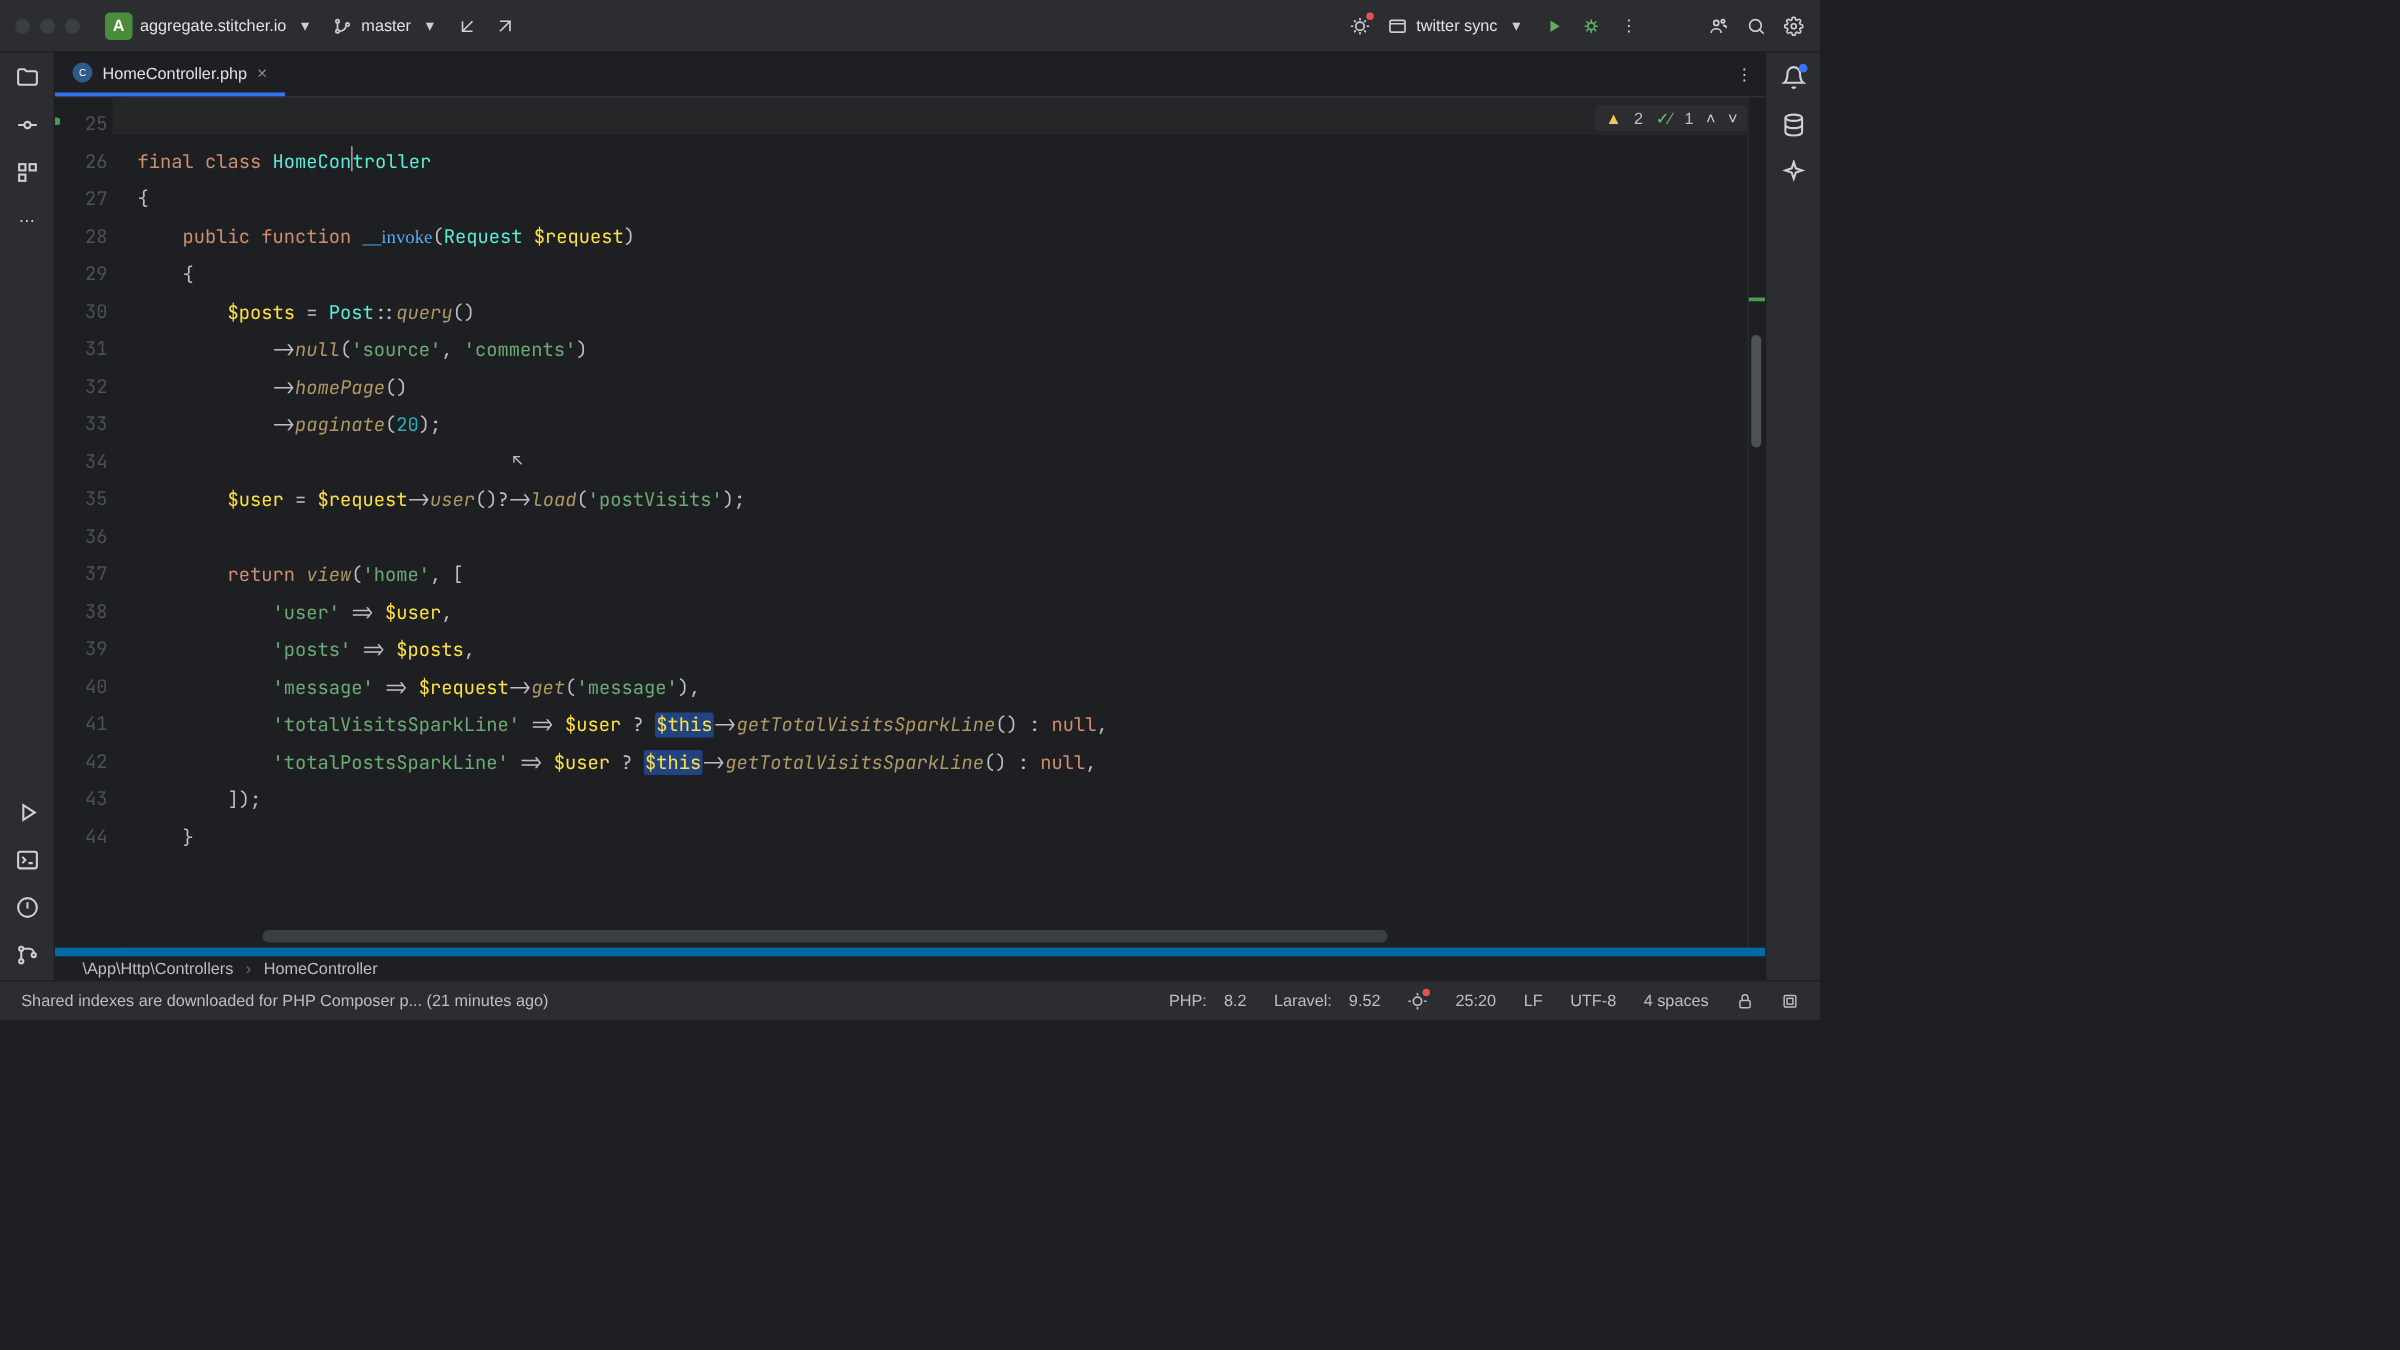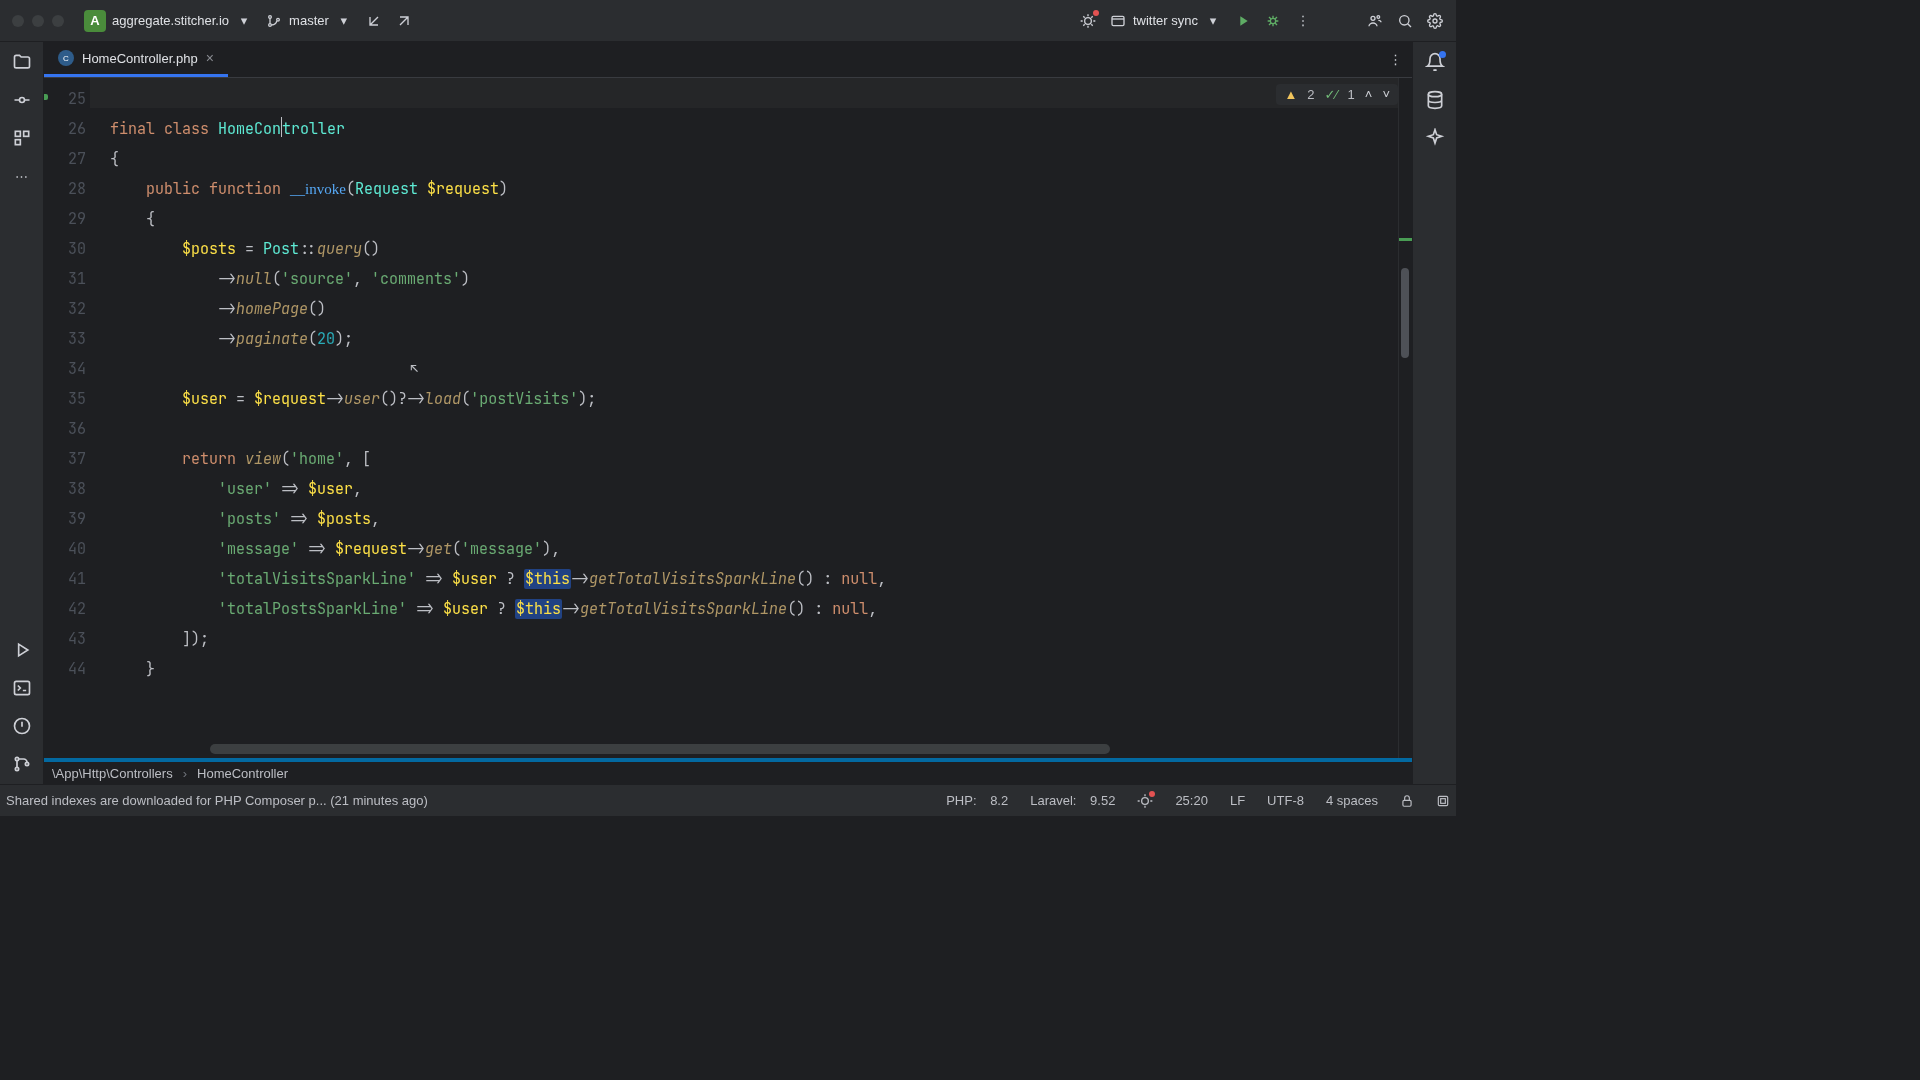--- a/index.html
+++ b/index.html
@@ -106,28 +106,28 @@
 
 .minimap {
   width: 14px; background:#1e1f22; position:relative; border-left:1px solid #2b2d30;
 }
 .minimap-thumb { position:absolute; left:2px; width:8px; height:90px; top:190px; background:#4e5157; border-radius:4px; }
 .minimap-mark { position:absolute; left:0; width:14px; height:3px; background:#499c54; top:160px; }
 
 .hscroll { position:absolute; left:110px; bottom:4px; height:10px; width:900px; background:#3c3f41; border-radius:5px; }
 
 .breadcrumb {
-  height: 26px; background:#1e1f22; border-top:4px solid #0369a1;
-  display:flex; align-items:center; padding:0 8px; font-size:13px; color:#bcbec4; gap:10px;
+  height: 26px; background:#1e1f22; border-top:7px solid #0369a1;
+  display:flex; align-items:center; padding:0 22px; font-size:13px; color:#bcbec4; gap:10px;
 }
 .bc-sep { color:#6f737a; }
 
 .status-bar {
   height: 32px; background:#2b2d30; display:flex; align-items:center;
-  padding:0 6px; gap:22px; font-size:13px; color:#bcbec4;
+  padding:0 17px; gap:22px; font-size:13px; color:#bcbec4;
   border-top:1px solid #1e1f22;
 }
 .status-bar .spacer { flex:1; }
 .sb-item { display:flex; align-items:center; gap:5px; cursor:pointer; }
 </style>
 </head>
 <body>
 
 <div class="title-bar">
   <div class="traffic-lights">

